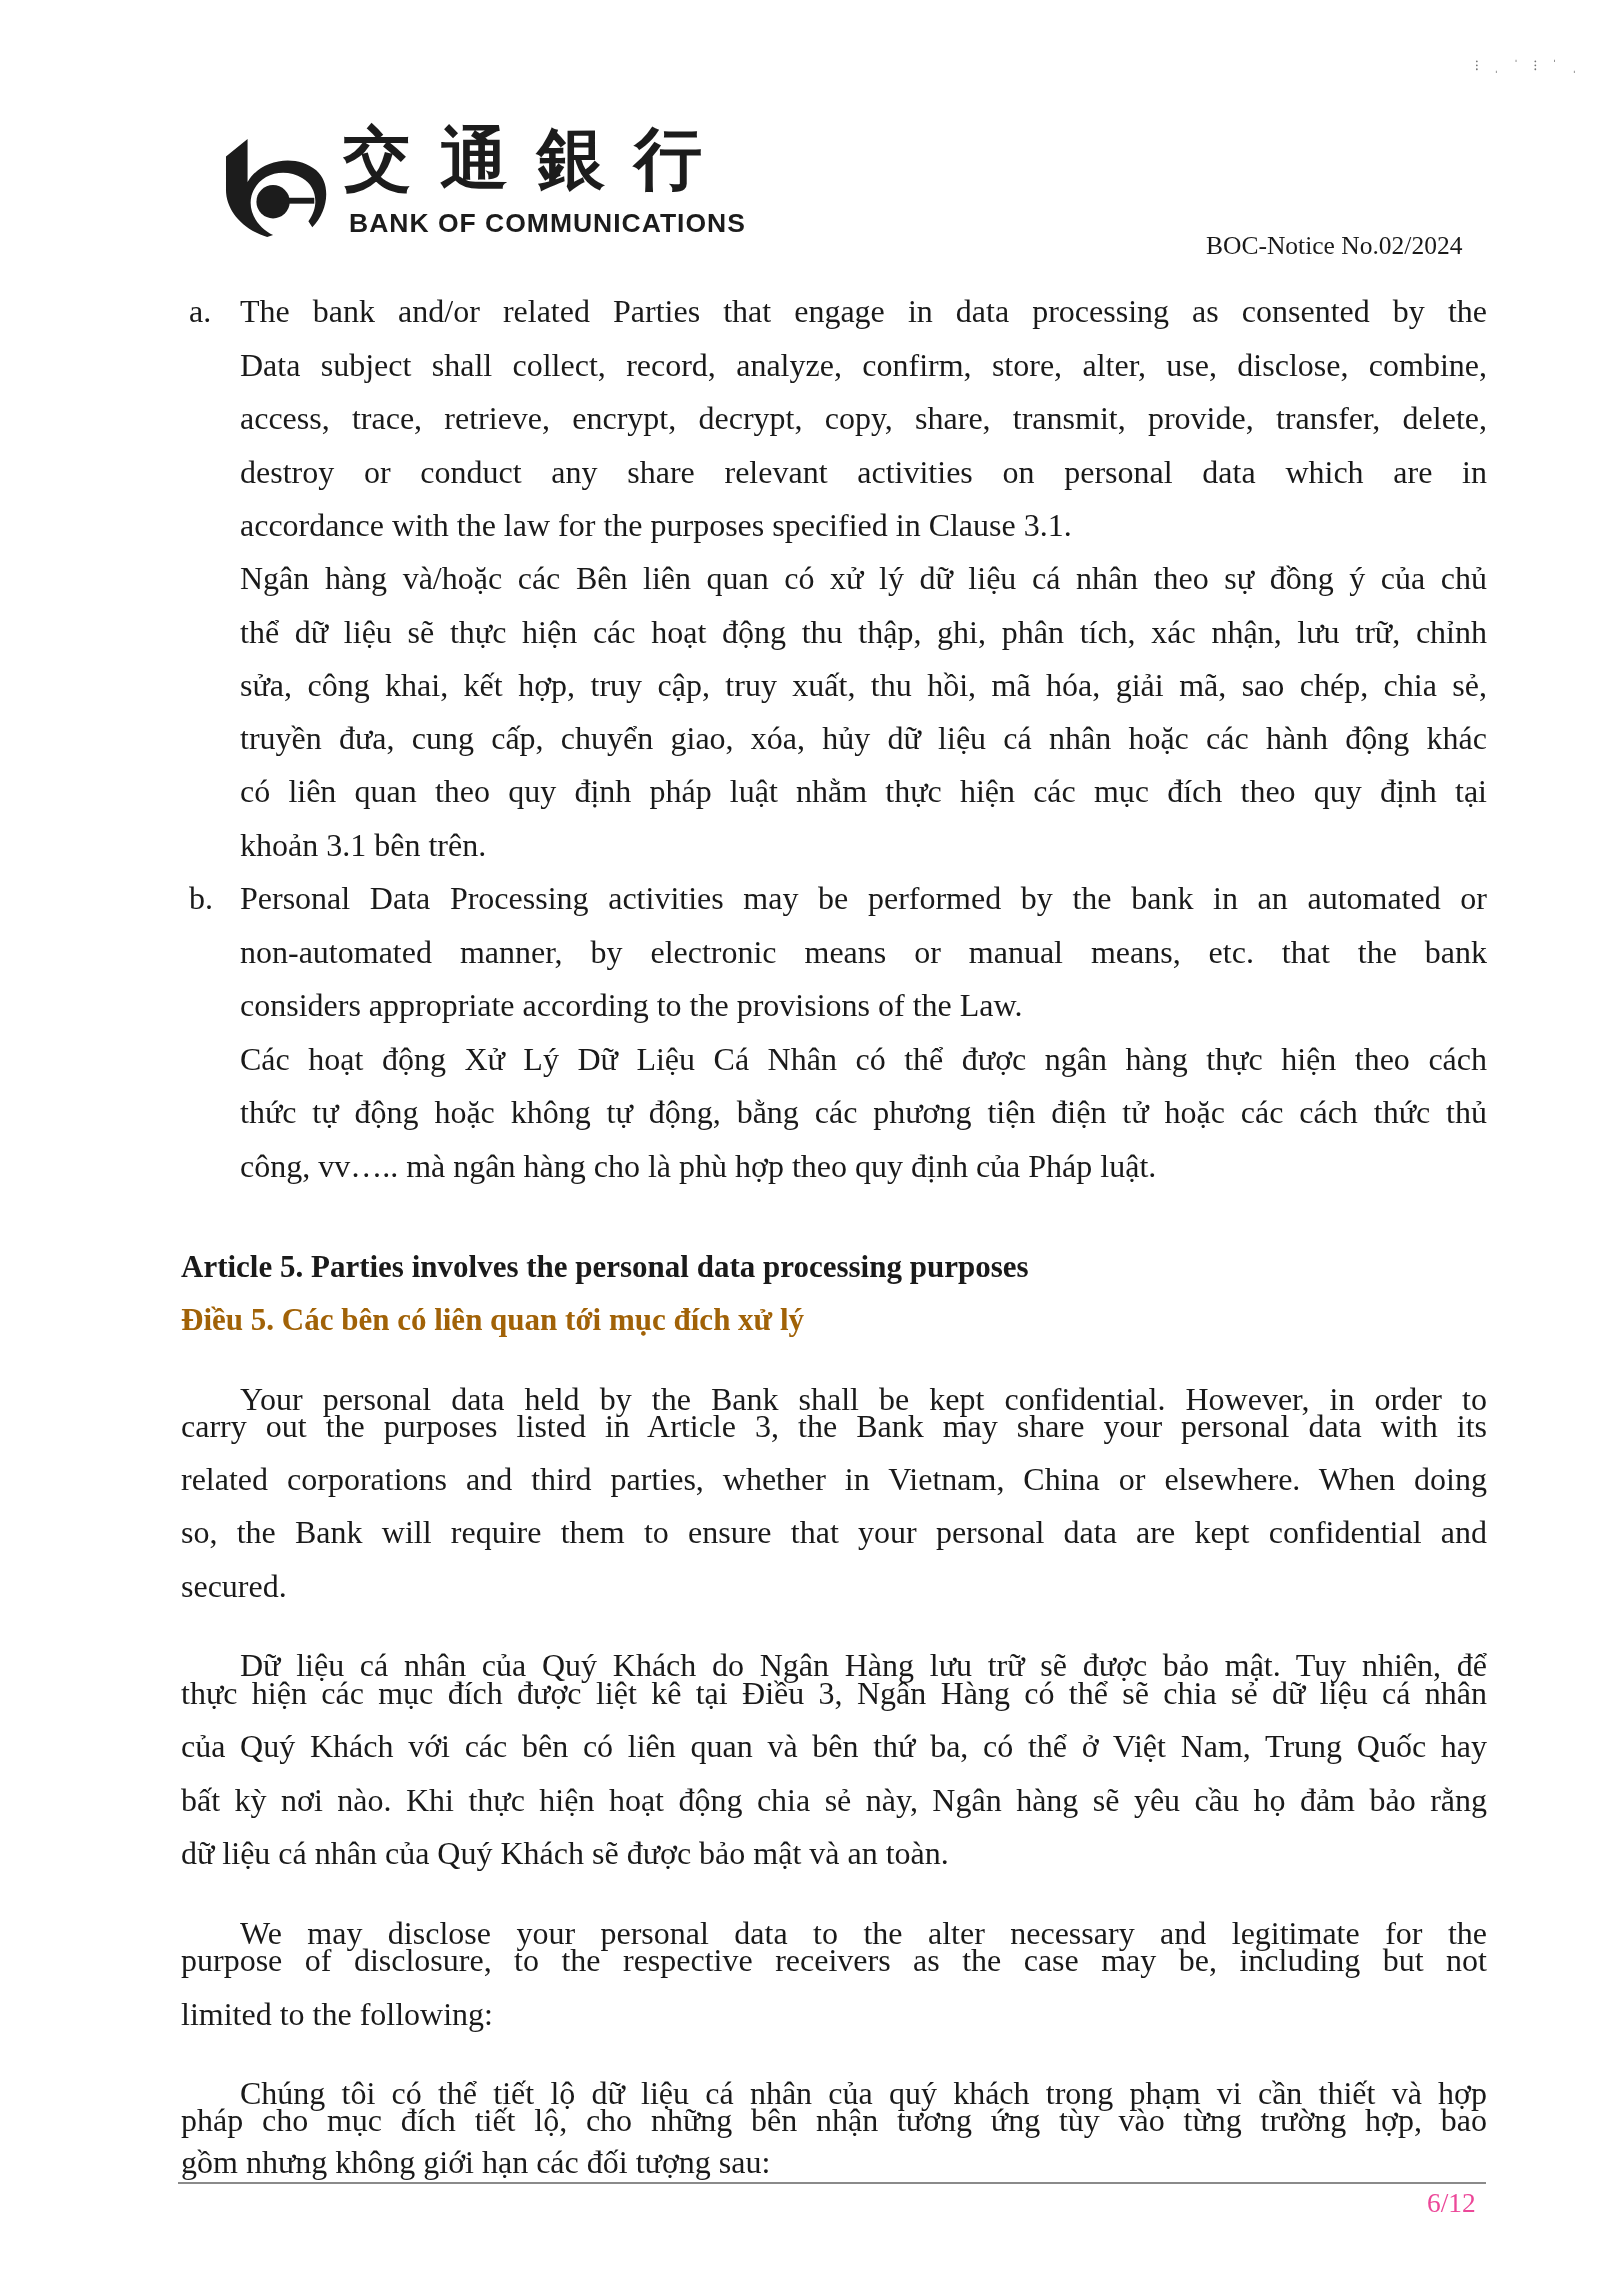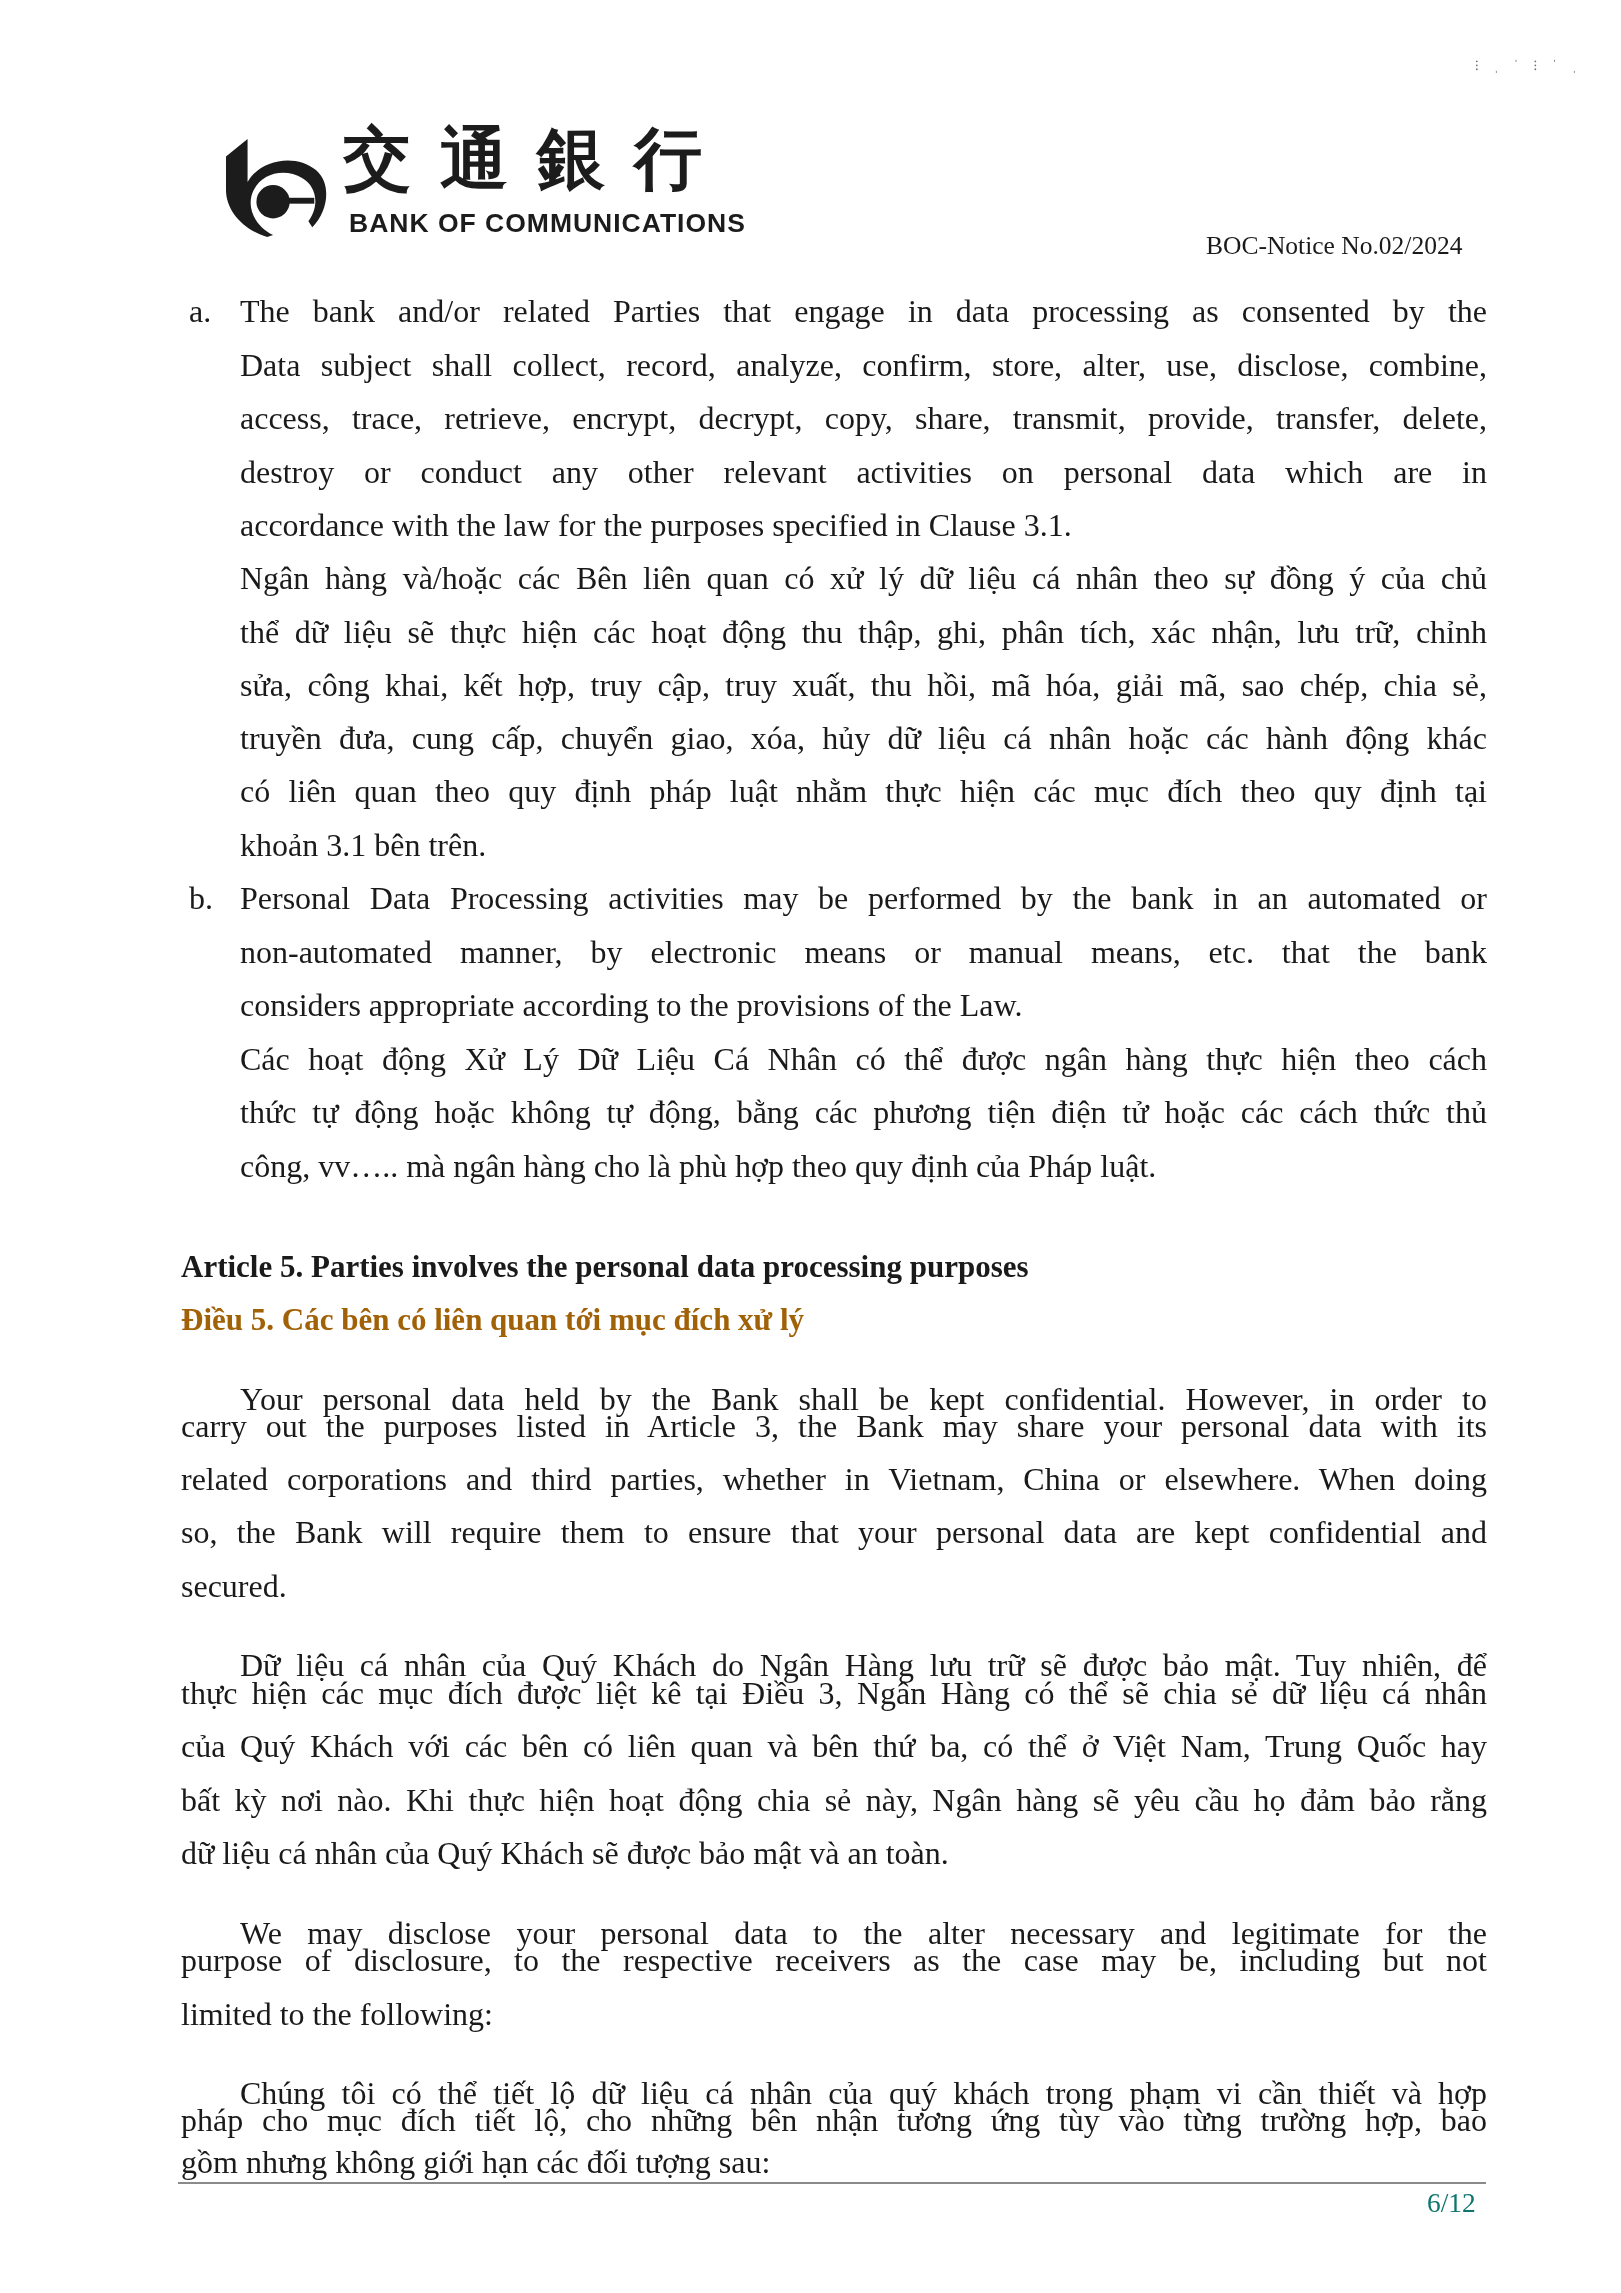--- a/index.html
+++ b/index.html
@@ -21,21 +21,21 @@
   .line.last { text-align-last: left; }
   .marker { position: absolute; left: 189px; font-size: 32px; line-height: 39px; }
   .para { position: absolute; left: 181px; width: 1306px; font-size: 32px; line-height: 39px;
           white-space: nowrap; text-align: justify; text-align-last: justify; }
   .para.last { text-align-last: left; }
   .para.indent { padding-left: 59px; width: 1247px; margin-top: 26px; }
   .heading { position: absolute; left: 181px; font-size: 31px; line-height: 39px; font-weight: bold; white-space: nowrap; }
   .heading.vn { color: #a16207; }
 
   #footer-rule { left: 178px; top: 2182px; width: 1308px; height: 2px; background: #8a8a8a; }
-  #page-number { left: 1427px; top: 2188px; font-size: 27.4px; color: #0f766e; }
+  #page-number { left: 1427px; top: 2188px; font-size: 27.4px; color: #ec4899; }
 
   #scan-marks { left: 1475px; top: 55px; font-size: 13.7px; color: #737373; letter-spacing: 5.9px; }
 </style>
 </head>
 <body>
 
 <div id="scan-marks" class="abs">⁝ ˌ ˈ ⁝ ˈ ˌ</div>
 
 <svg id="logo-mark" class="abs" viewBox="0 0 120 105">
   <path d="M8 22 L30 4 L30 48 C42 26 78 18 100 36 C116 50 112 78 96 94 L92 88 C104 72 100 52 86 44 C66 32 40 40 34 62 C30 78 40 94 56 102 L50 104 C24 96 8 76 8 56 Z" fill="#1c1c1c"></path>
@@ -44,21 +44,21 @@
 </svg>
 <div id="logo-cn" class="abs">交通銀行</div>
 <div id="logo-en" class="abs">BANK OF COMMUNICATIONS</div>
 <div id="notice-no" class="abs">BOC-Notice No.02/2024</div>
 
 <div class="marker" style="top:292px">a.</div>
 <div>
   <div class="line" style="top:292px">The bank and/or related Parties that engage in data processing as consented by the</div>
   <div class="line" style="top:346px">Data subject shall collect, record, analyze, confirm, store, alter, use, disclose, combine,</div>
   <div class="line" style="top:399px">access, trace, retrieve, encrypt, decrypt, copy, share, transmit, provide, transfer, delete,</div>
-  <div class="line" style="top:453px">destroy or conduct any other relevant activities on personal data which are in</div>
+  <div class="line" style="top:453px">destroy or conduct any share relevant activities on personal data which are in</div>
   <div class="line last" style="top:506px">accordance with the law for the purposes specified in Clause 3.1.</div>
 </div>
 <div>
   <div class="line" style="top:559px">Ngân hàng và/hoặc các Bên liên quan có xử lý dữ liệu cá nhân theo sự đồng ý của chủ</div>
   <div class="line" style="top:613px">thể dữ liệu sẽ thực hiện các hoạt động thu thập, ghi, phân tích, xác nhận, lưu trữ, chỉnh</div>
   <div class="line" style="top:666px">sửa, công khai, kết hợp, truy cập, truy xuất, thu hồi, mã hóa, giải mã, sao chép, chia sẻ,</div>
   <div class="line" style="top:719px">truyền đưa, cung cấp, chuyển giao, xóa, hủy dữ liệu cá nhân hoặc các hành động khác</div>
   <div class="line" style="top:772px">có liên quan theo quy định pháp luật nhằm thực hiện các mục đích theo quy định tại</div>
   <div class="line last" style="top:826px">khoản 3.1 bên trên.</div>
 </div>

